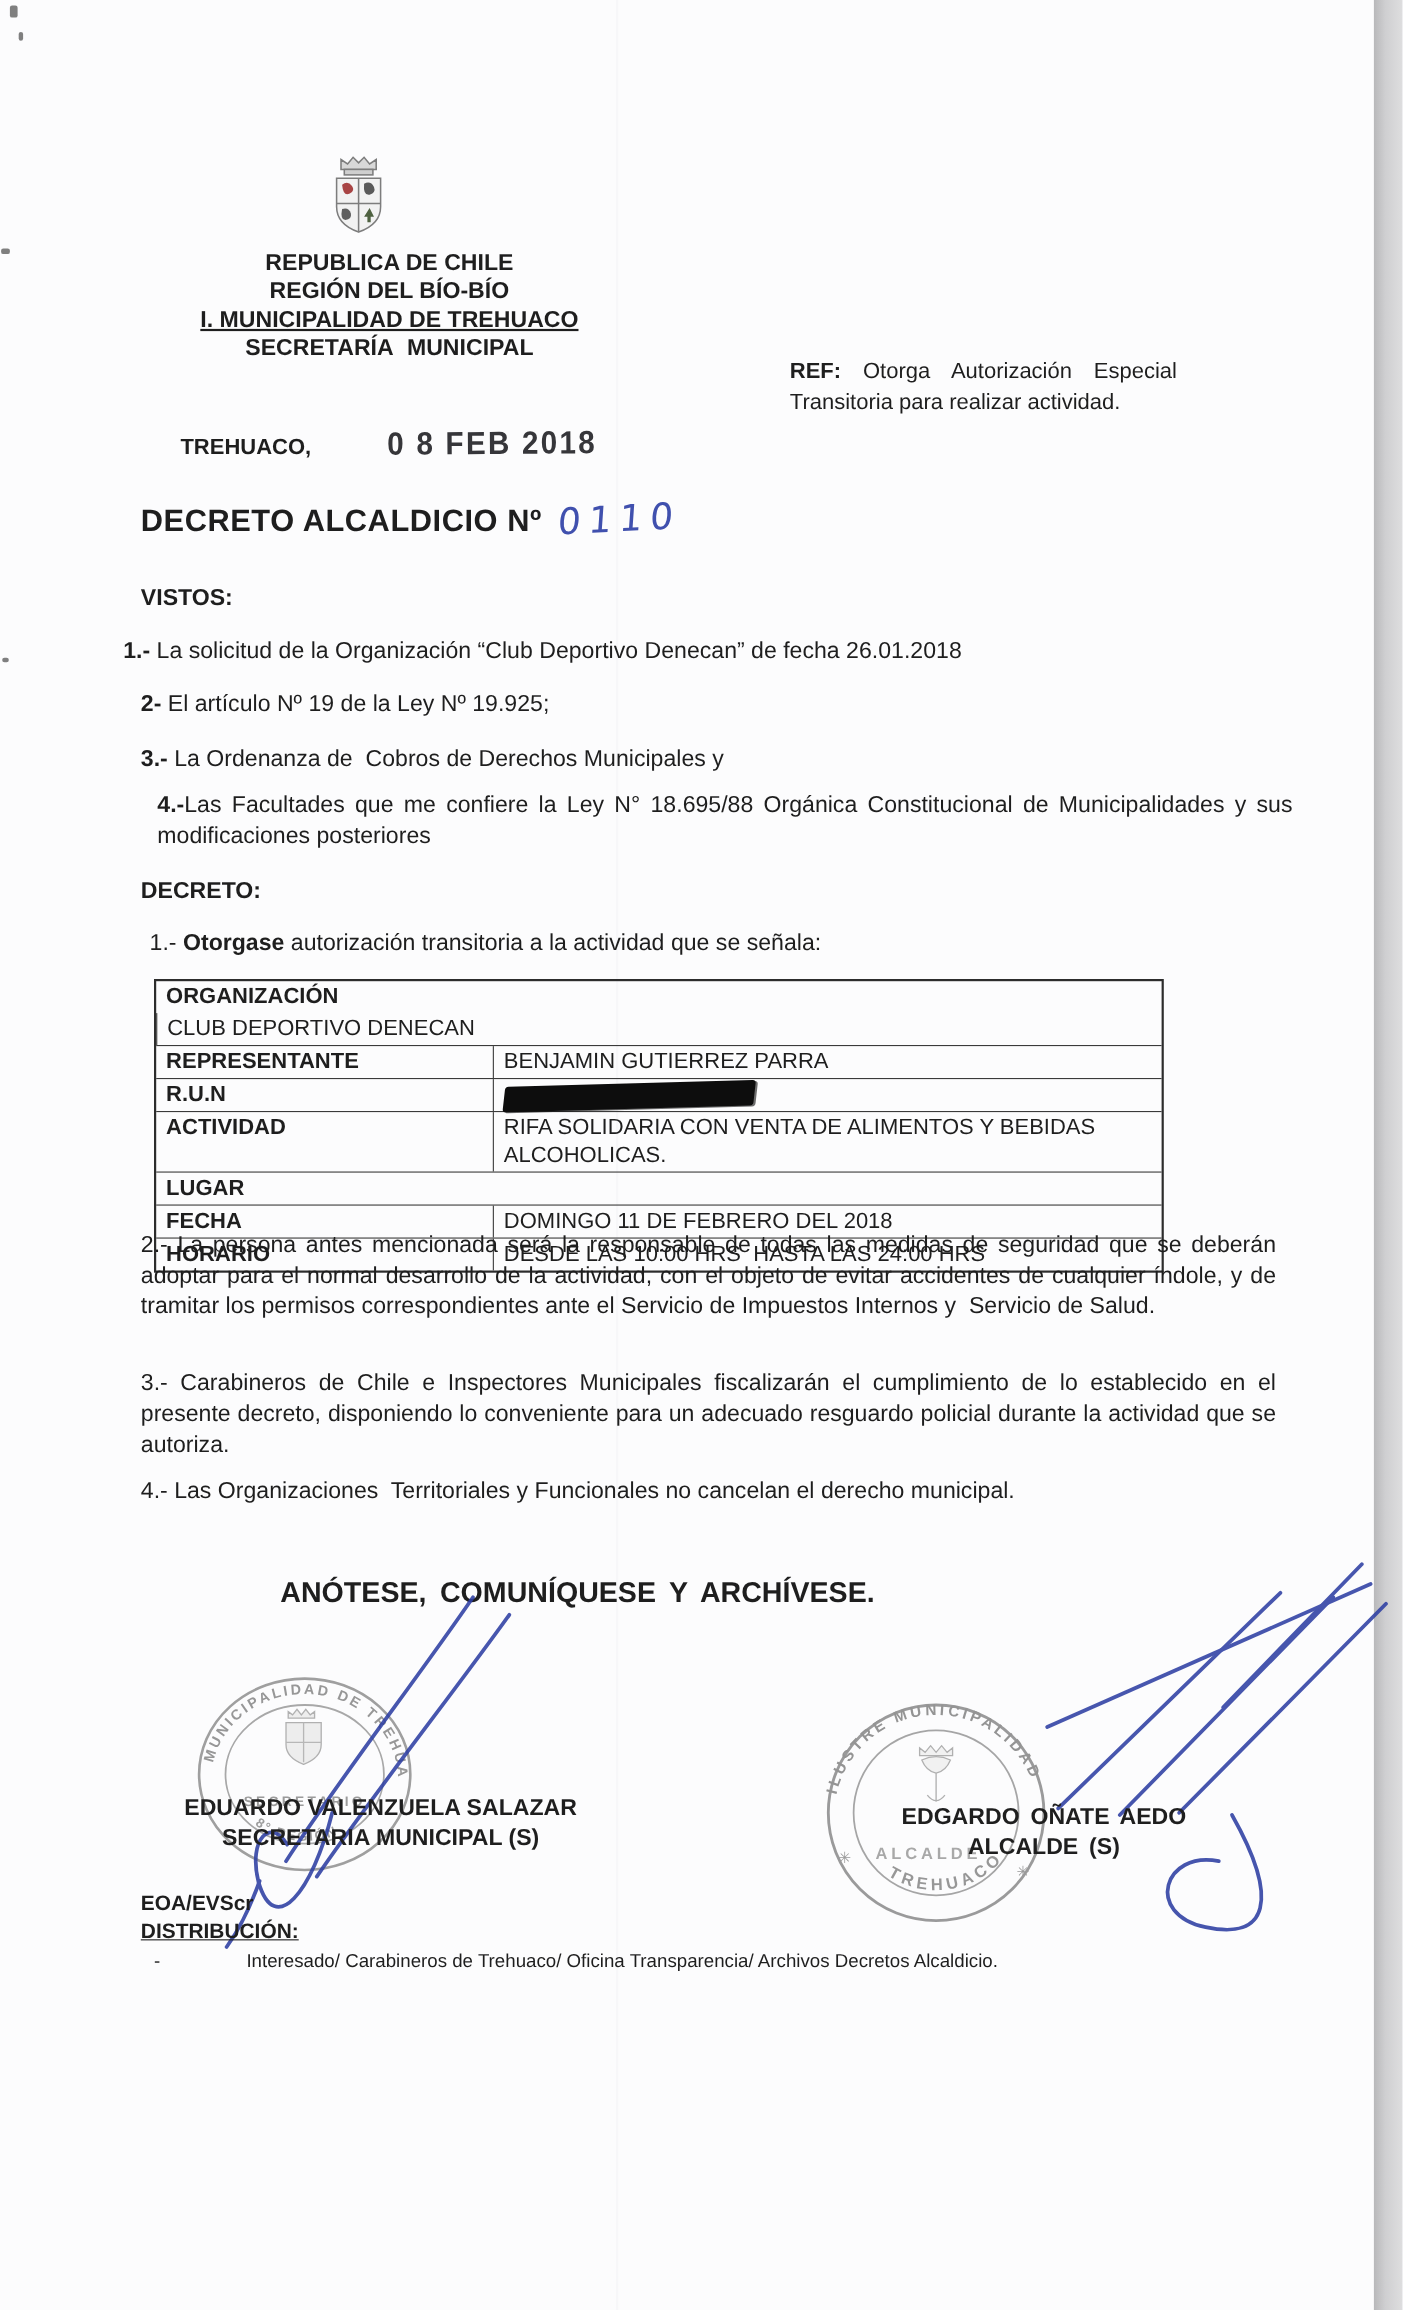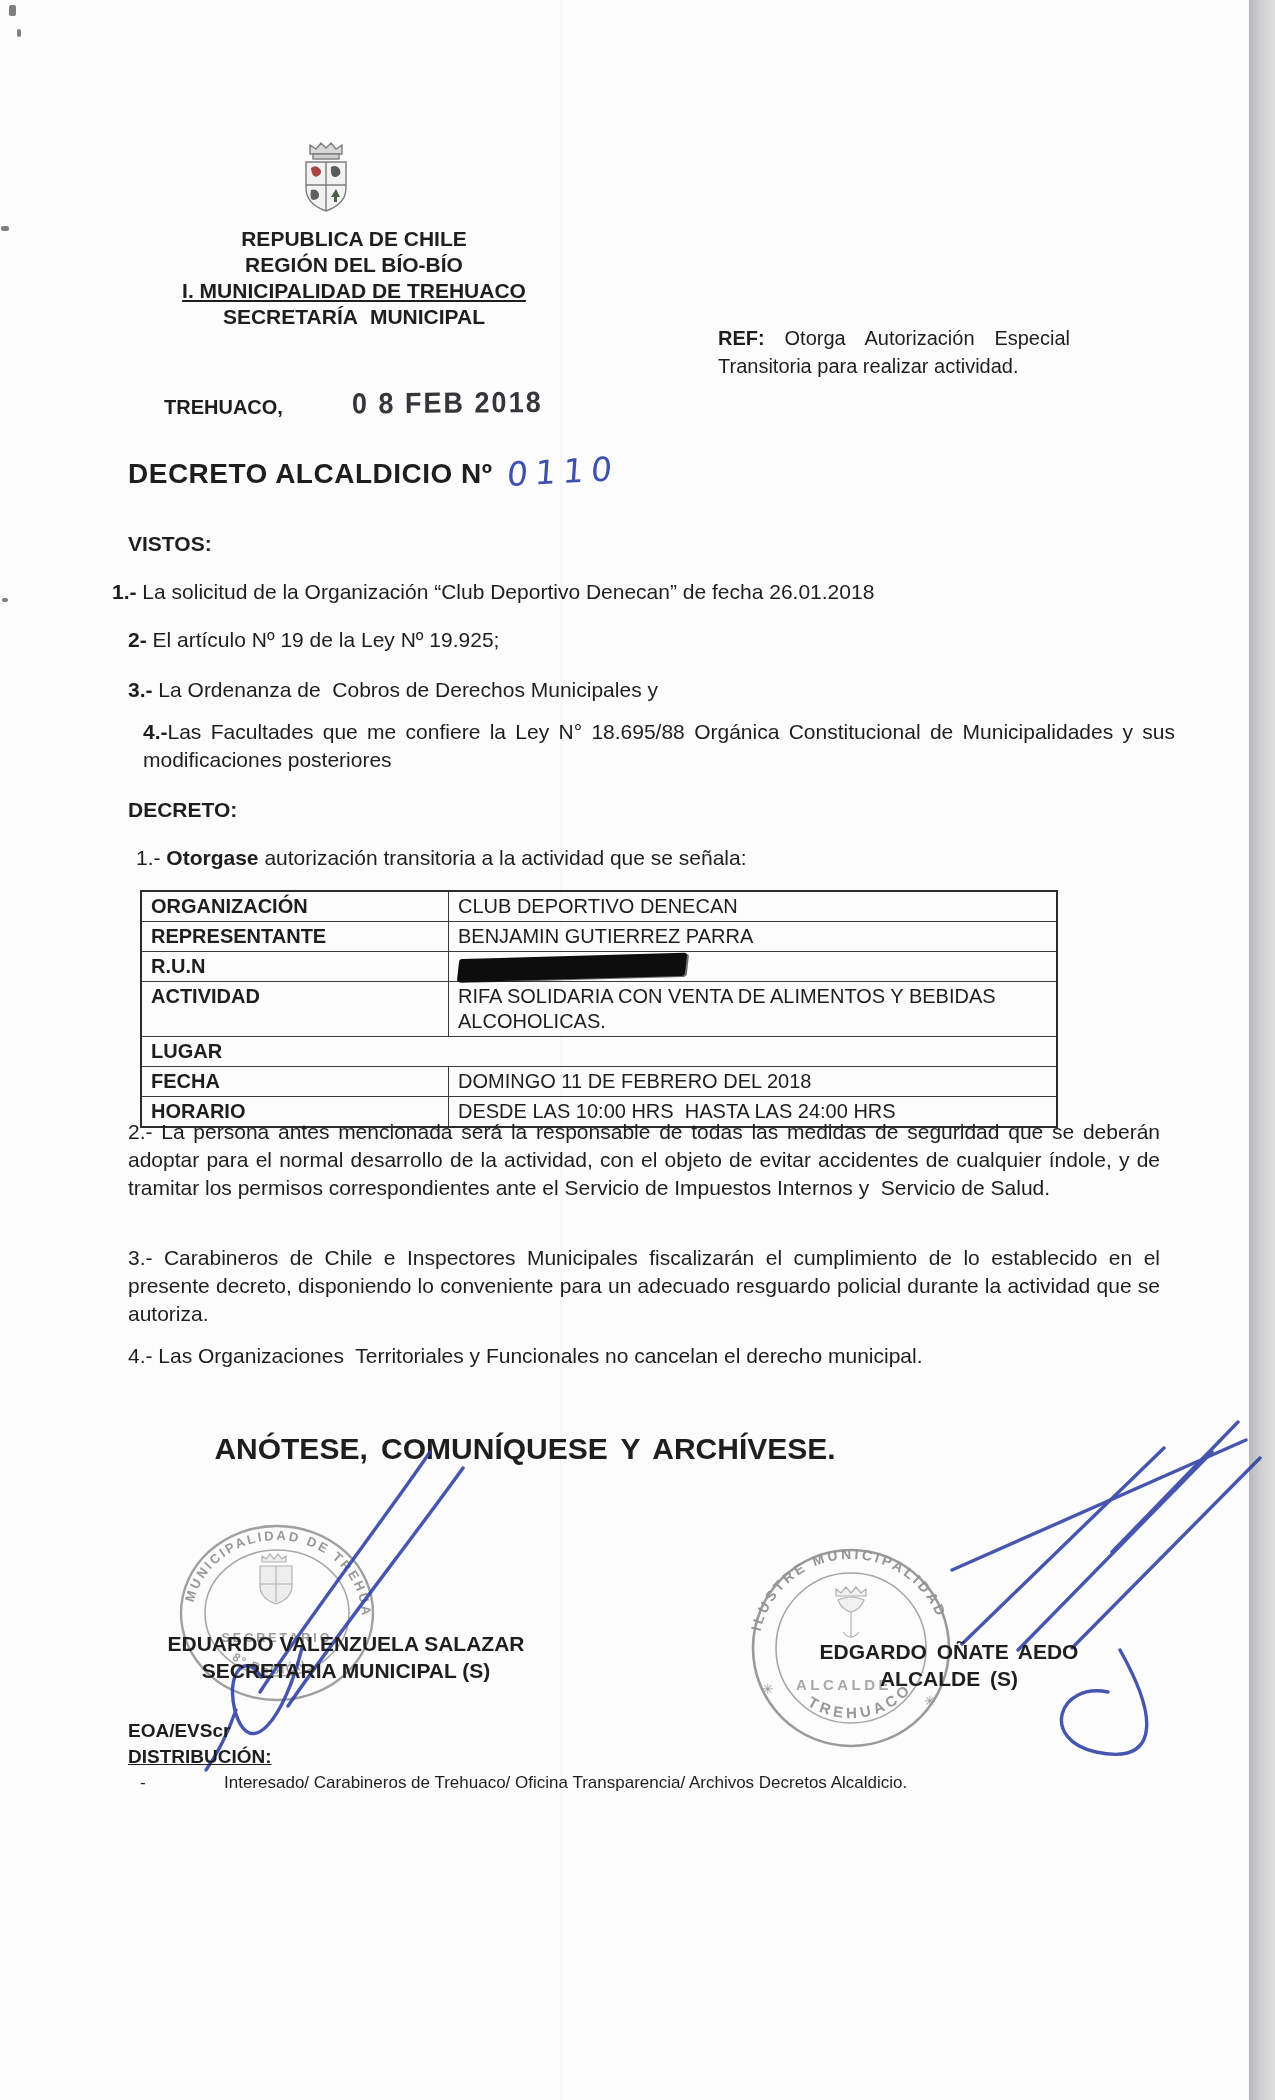--- a/index.html
+++ b/index.html
@@ -36,30 +36,30 @@
   .vh{left:128px;top:532px;font-size:21px;}
   .v1{left:112px;top:578px;}
   .v2{left:128px;top:626px;}
   .v3{left:128px;top:676px;}
   .v4{left:128px;top:718px;width:1032px;margin-left:15px;}
   .dh{left:128px;top:798px;font-size:21px;}
   .d1{left:136px;top:844px;}
   
   .tbl{left:140px;top:890px;width:914px;border:2px solid #2c2c2c;font-size:20px;}
   .trow{display:flex;border-top:1px solid #3a3a3a;}
-  .trow:first-child{border-top:none;}
+  .trow:first-child{border-top:none;flex-direction:column;}
   .tcell-l{width:306px;padding:2px 6px 2px 9px;font-weight:bold;line-height:25px;box-sizing:border-box;}
   .tcell-v{flex:1;border-left:1px solid #3a3a3a;padding:2px 6px 2px 9px;line-height:25px;box-sizing:border-box;min-height:27px;}
   .redact{width:228px;height:23px;background:#0d0d0d;border-radius:3px;
     transform:rotate(-1.6deg) skewX(-8deg);margin-top:2px;box-shadow:2px 1px 0 rgba(13,13,13,.6);}
   
   .p2{left:128px;top:1118px;width:1032px;}
   .p3{left:128px;top:1244px;width:1032px;}
   .p4{left:128px;top:1342px;width:1060px;}
-  .closing{left:60px;top:1432px;width:930px;text-align:center;font-size:30px;word-spacing:5px;}
+  .closing{left:60px;top:1432px;width:930px;text-align:center;font-size:26px;word-spacing:5px;}
   
   .stamp{opacity:.85;}
   .sig-name-left{left:158px;top:1630px;width:376px;text-align:center;font-size:21px;line-height:27px;}
   .sig-name-right{left:818px;top:1638px;width:262px;text-align:center;font-size:21px;line-height:27px;word-spacing:4px;}
   .initials{left:128px;top:1720px;font-size:19px;}
   .dist-h{left:128px;top:1746px;font-size:19px;text-decoration:underline;}
   .dist-dash{left:140px;top:1773px;font-size:17px;}
   .dist-t{left:176px;top:1773px;font-size:17px;margin-left:48px;}
   svg text{font-family:"Liberation Sans",sans-serif;}
 </style>

